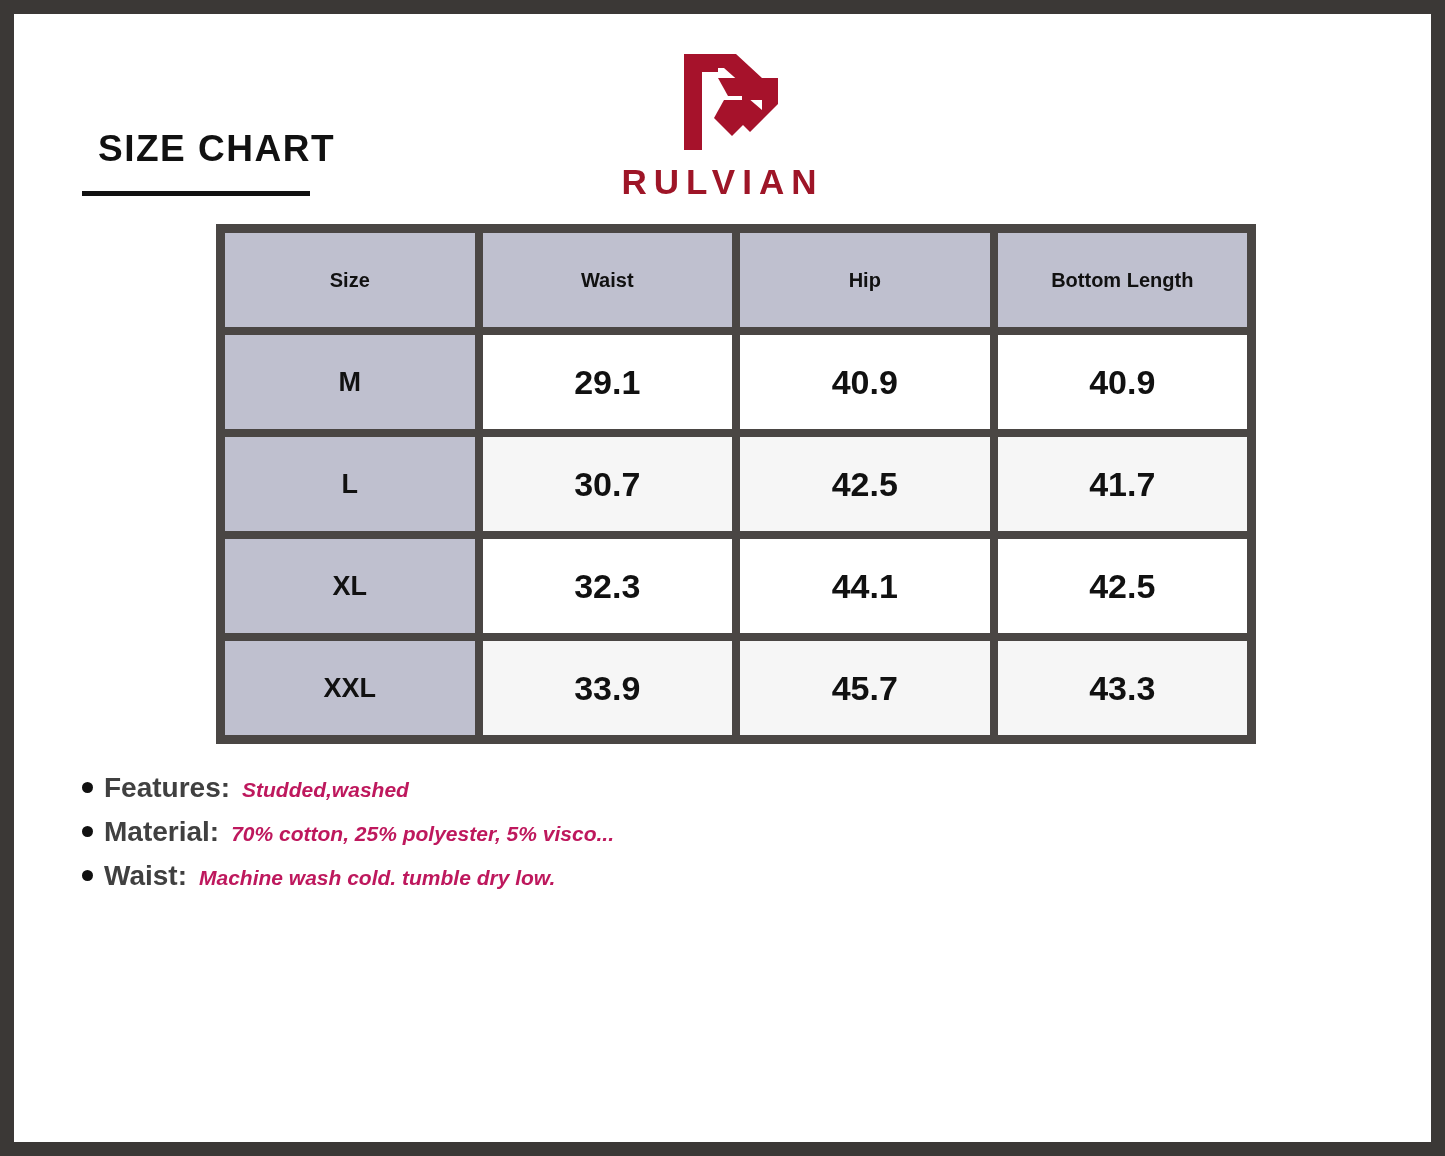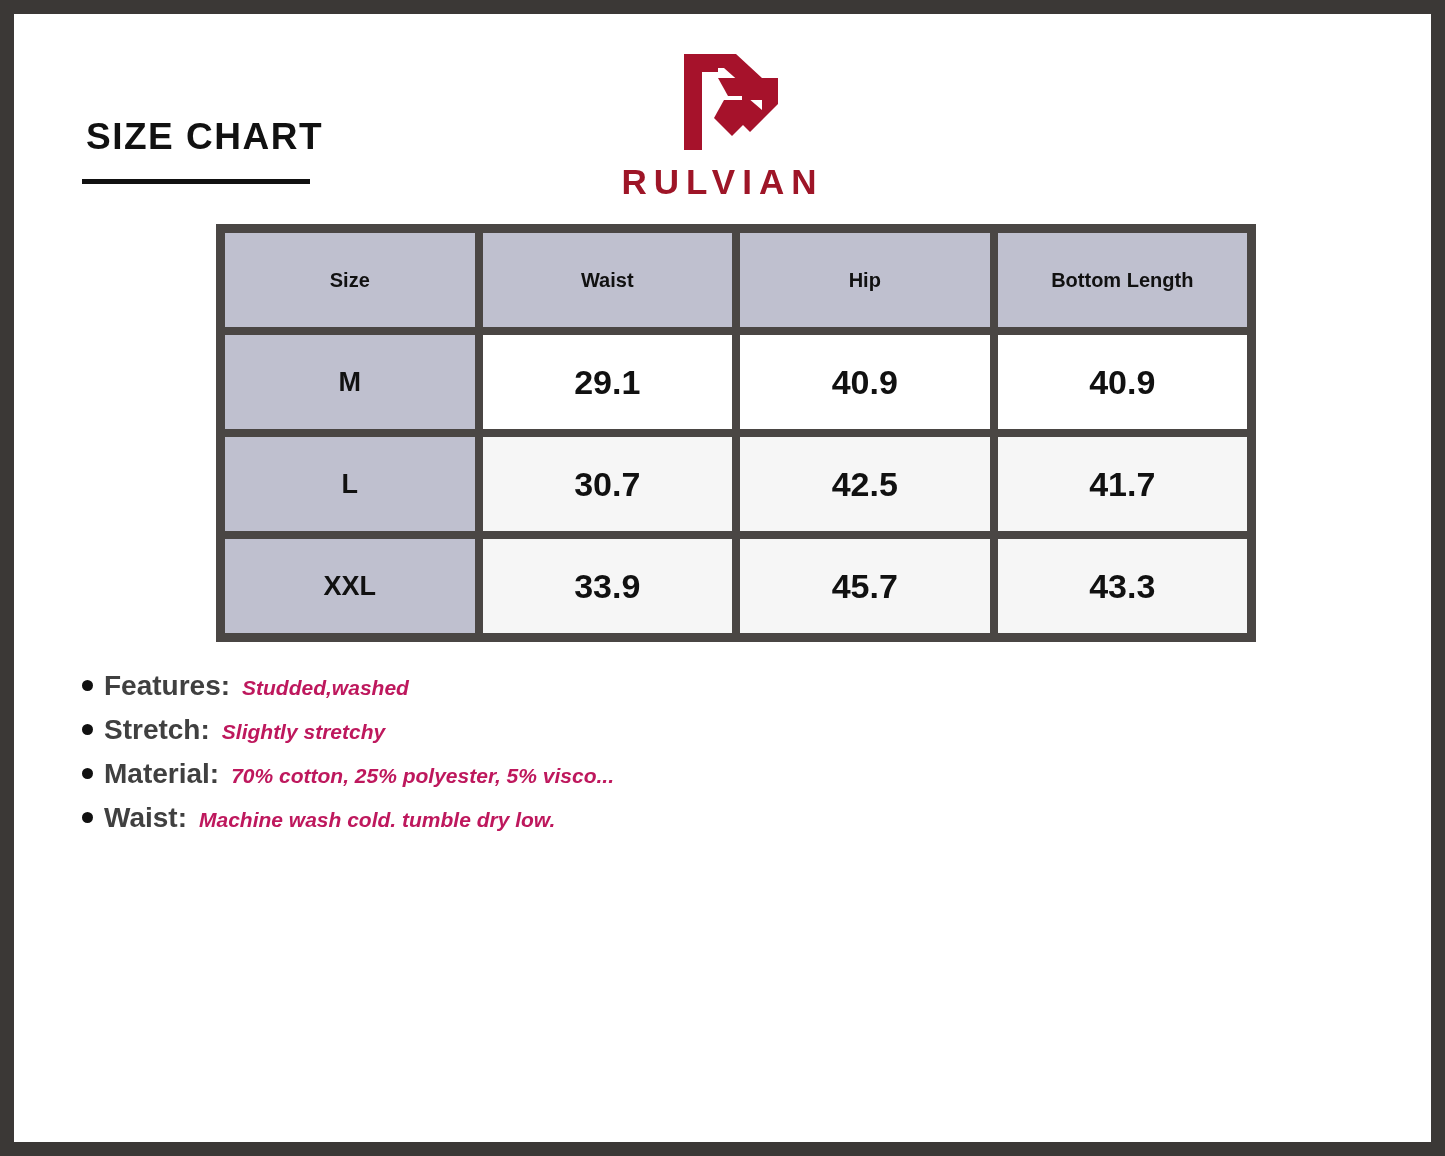--- a/index.html
+++ b/index.html
@@ -40,21 +40,21 @@
     position: absolute;
     left: 12px;
     top: 100px;
   }
   .title {
     font-size: 37px;
     font-weight: bold;
     letter-spacing: 1.5px;
     color: #111111;
     line-height: 1;
-    margin: 4px;
+    margin: 16px;
     font-family: "Liberation Sans", sans-serif;
   }
   .title-rule {
     margin-top: 24px;
     width: 228px;
     height: 5px;
     background: #111111;
   }
 
   .brand {
@@ -211,40 +211,41 @@
             <td class="value-cell">29.1</td>
             <td class="value-cell">40.9</td>
             <td class="value-cell">40.9</td>
           </tr>
           <tr class="row-even">
             <td class="size-cell">L</td>
             <td class="value-cell">30.7</td>
             <td class="value-cell">42.5</td>
             <td class="value-cell">41.7</td>
           </tr>
+          <tr class="row-odd">
+            <td class="size-cell">XL</td>
+            <td class="value-cell">32.3</td>
+            <td class="value-cell">44.1</td>
+            <td class="value-cell">42.5</td>
+          </tr>
           <tr class="row-even">
             <td class="size-cell">XXL</td>
             <td class="value-cell">33.9</td>
             <td class="value-cell">45.7</td>
             <td class="value-cell">43.3</td>
           </tr>
         </tbody>
       </table>
     </div>
 
     <ul class="details">
       <li>
         <span class="bullet"></span>
         <span class="det-label">Features:</span>
         <span class="det-value">Studded,washed</span>
-      </li>
-      <li>
-        <span class="bullet"></span>
-        <span class="det-label">Stretch:</span>
-        <span class="det-value">Slightly stretchy</span>
       </li>
       <li>
         <span class="bullet"></span>
         <span class="det-label">Material:</span>
         <span class="det-value">70% cotton, 25% polyester, 5% visco...</span>
       </li>
       <li>
         <span class="bullet"></span>
         <span class="det-label">Waist:</span>
         <span class="det-value">Machine wash cold. tumble dry low.</span>

